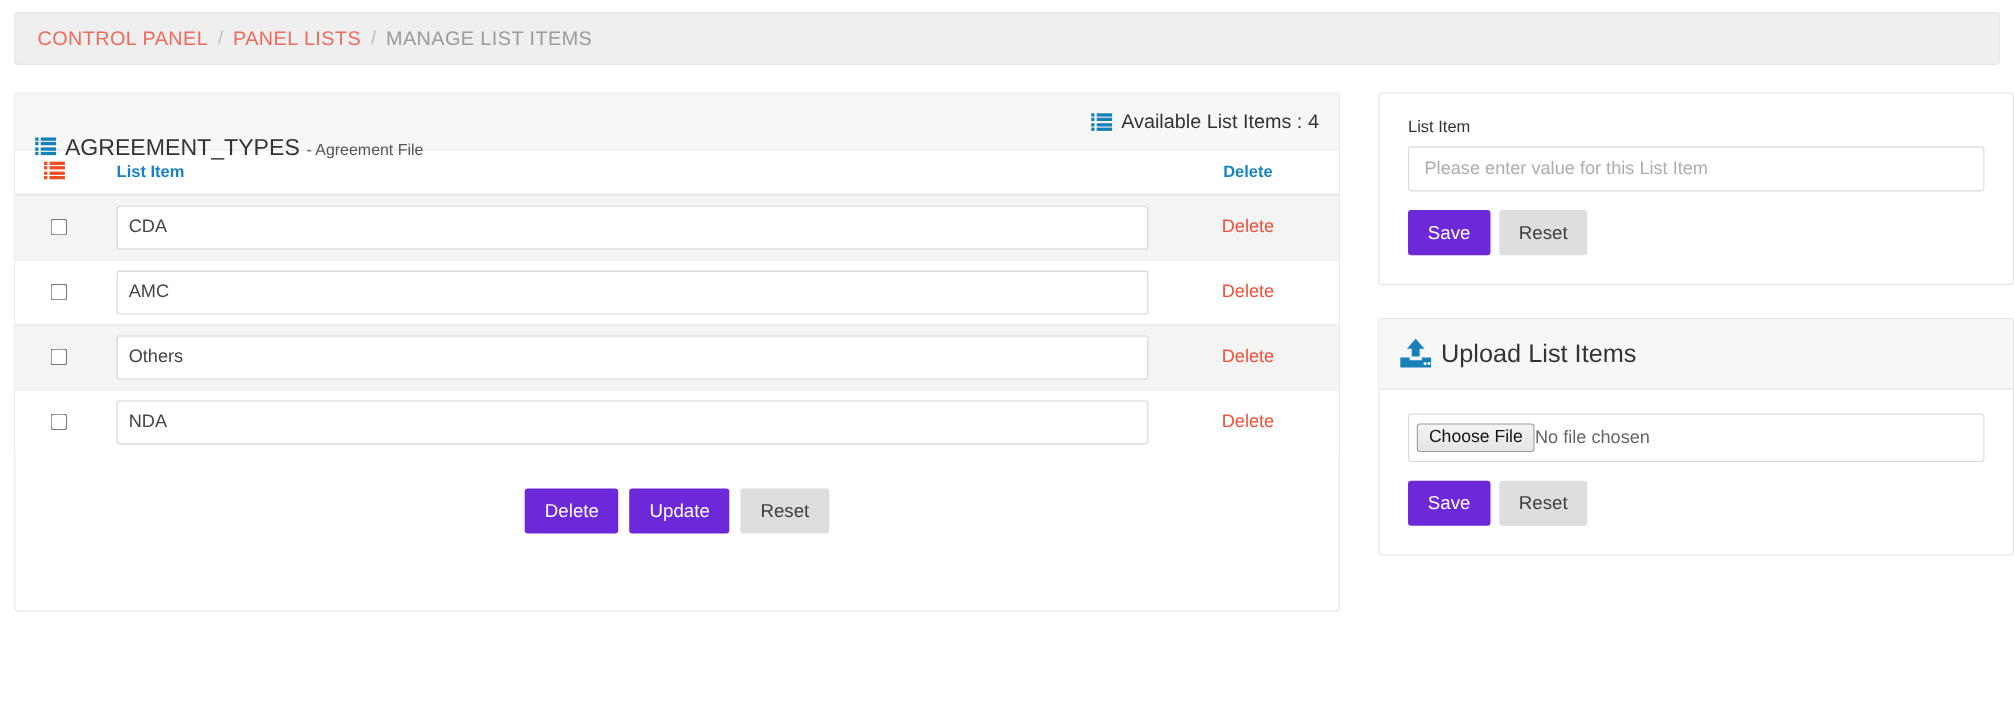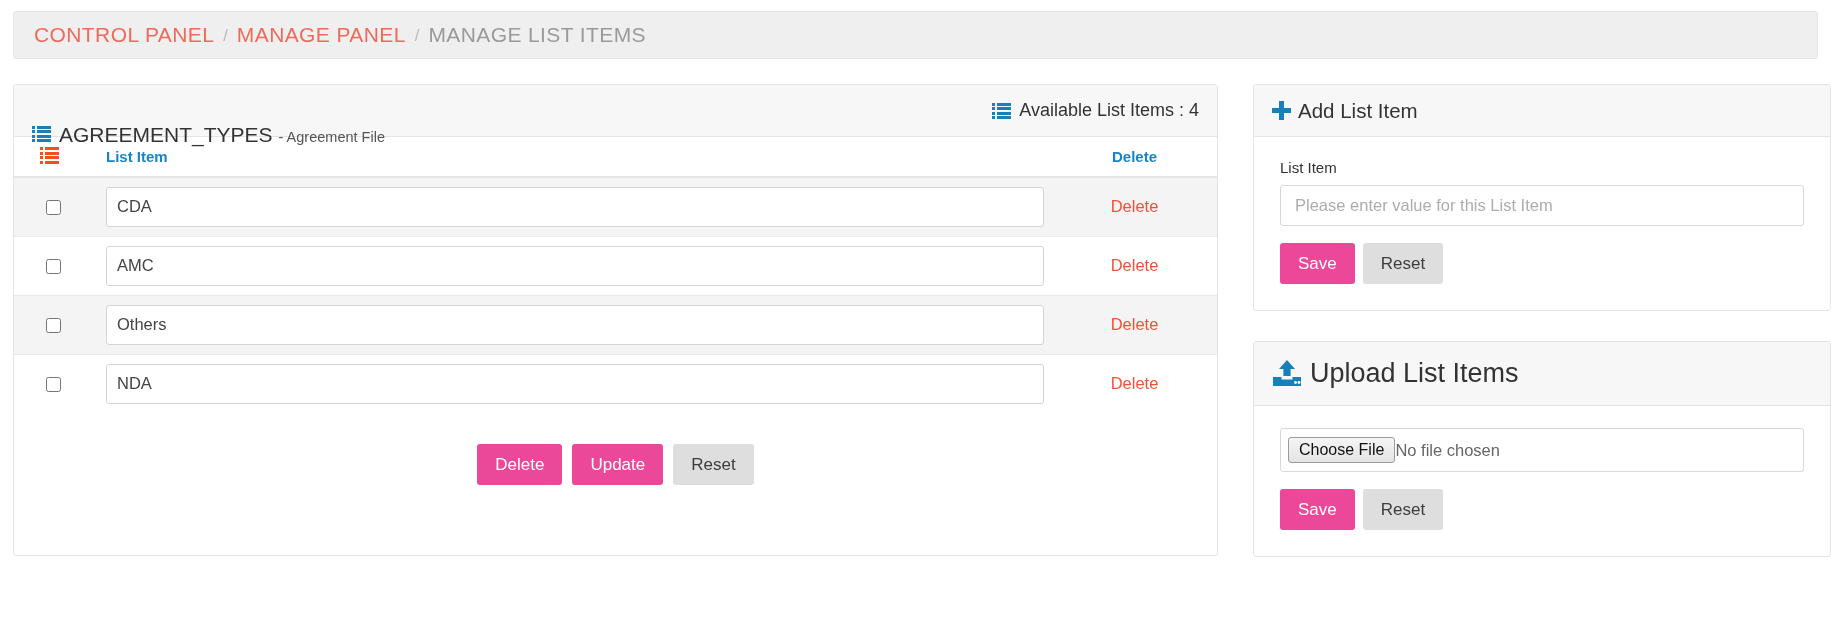--- a/index.html
+++ b/index.html
@@ -29,21 +29,21 @@
     width: 1805px;
     height: 48px;
     background: #efefef;
     border: 1px solid #e6e6e6;
     border-radius: 3px;
     display: flex;
     align-items: center;
     padding-left: 20px;
   }
   .crumb {
-    font-size: 21px;
+    font-size: 18px;
     letter-spacing: .4px;
     color: #ef6a5a;
     text-decoration: none;
     white-space: nowrap;
   }
   .crumb.current { color: #9a9a9a; }
   .crumb-sep {
     font-size: 16.5px;
     color: #b9b9b9;
     margin: 0 9px;
@@ -192,21 +192,21 @@
   .btn {
     border: none;
     border-radius: 3px;
     font-size: 17px;
     font-family: "Liberation Sans", sans-serif;
     padding: 0 18px;
     height: 41px;
     line-height: 41px;
     cursor: pointer;
   }
-  .btn-danger { background: #ec4899; color: #ffffff; }
+  .btn-danger { background: #6d28d9; color: #ffffff; }
   .btn-default{ background: #dedede; color: #3d3d3d; }
 
   
   .right-col {
     position: absolute;
     left: 1253px;
     top: 84px;
     width: 578px;
   }
   .add-panel { width: 578px; }
@@ -251,21 +251,21 @@
     font-family: "Liberation Sans", sans-serif;
     outline: none;
     background: #fff;
   }
   .text-input::placeholder { color: #adadad; }
   .form-btns { display: flex; gap: 8px; margin-top: 17px; }
 
   .upload-panel { width: 578px; margin-top: 30px; }
   .upload-head { height: 64px; }
   .upload-title {
-    font-size: 27px;
+    font-size: 23px;
     color: #333;
     font-weight: 400;
     white-space: nowrap;
   }
   .ico-upload {
     display: inline-block;
     width: 30px;
     height: 27px;
     margin-right: 8px;
     flex: 0 0 auto;
@@ -299,21 +299,21 @@
   }
 </style>
 </head>
 <body>
 
 <div class="page">
 
   <div class="breadcrumb-bar">
     <a class="crumb" href="#">CONTROL PANEL</a>
     <span class="crumb-sep">/</span>
-    <a class="crumb" href="#">MANAGE PANEL</a>
+    <a class="crumb" href="#">PANEL LISTS</a>
     <span class="crumb-sep">/</span>
     <span class="crumb current">MANAGE LIST ITEMS</span>
   </div>
 
   <div class="panel left-panel">
 
     <div class="panel-head left-head">
       <div class="head-left">
         <span class="ico-list ico-blue">
           <i></i>
@@ -398,24 +398,20 @@
     <div class="btn-row">
       <button class="btn btn-danger">Delete</button>
       <button class="btn btn-danger">Update</button>
       <button class="btn btn-default">Reset</button>
     </div>
   </div>
 
   <div class="right-col">
 
     <div class="panel add-panel">
-      <div class="panel-head add-head">
-        <span class="ico-plus"></span>
-        <span class="add-title">Add List Item</span>
-      </div>
       <div class="panel-body">
         <label class="field-label">List Item</label>
         <input class="text-input" type="text" placeholder="Please enter value for this List Item" style="">
         <div class="form-btns">
           <button class="btn btn-danger">Save</button>
           <button class="btn btn-default">Reset</button>
         </div>
       </div>
     </div>
 

